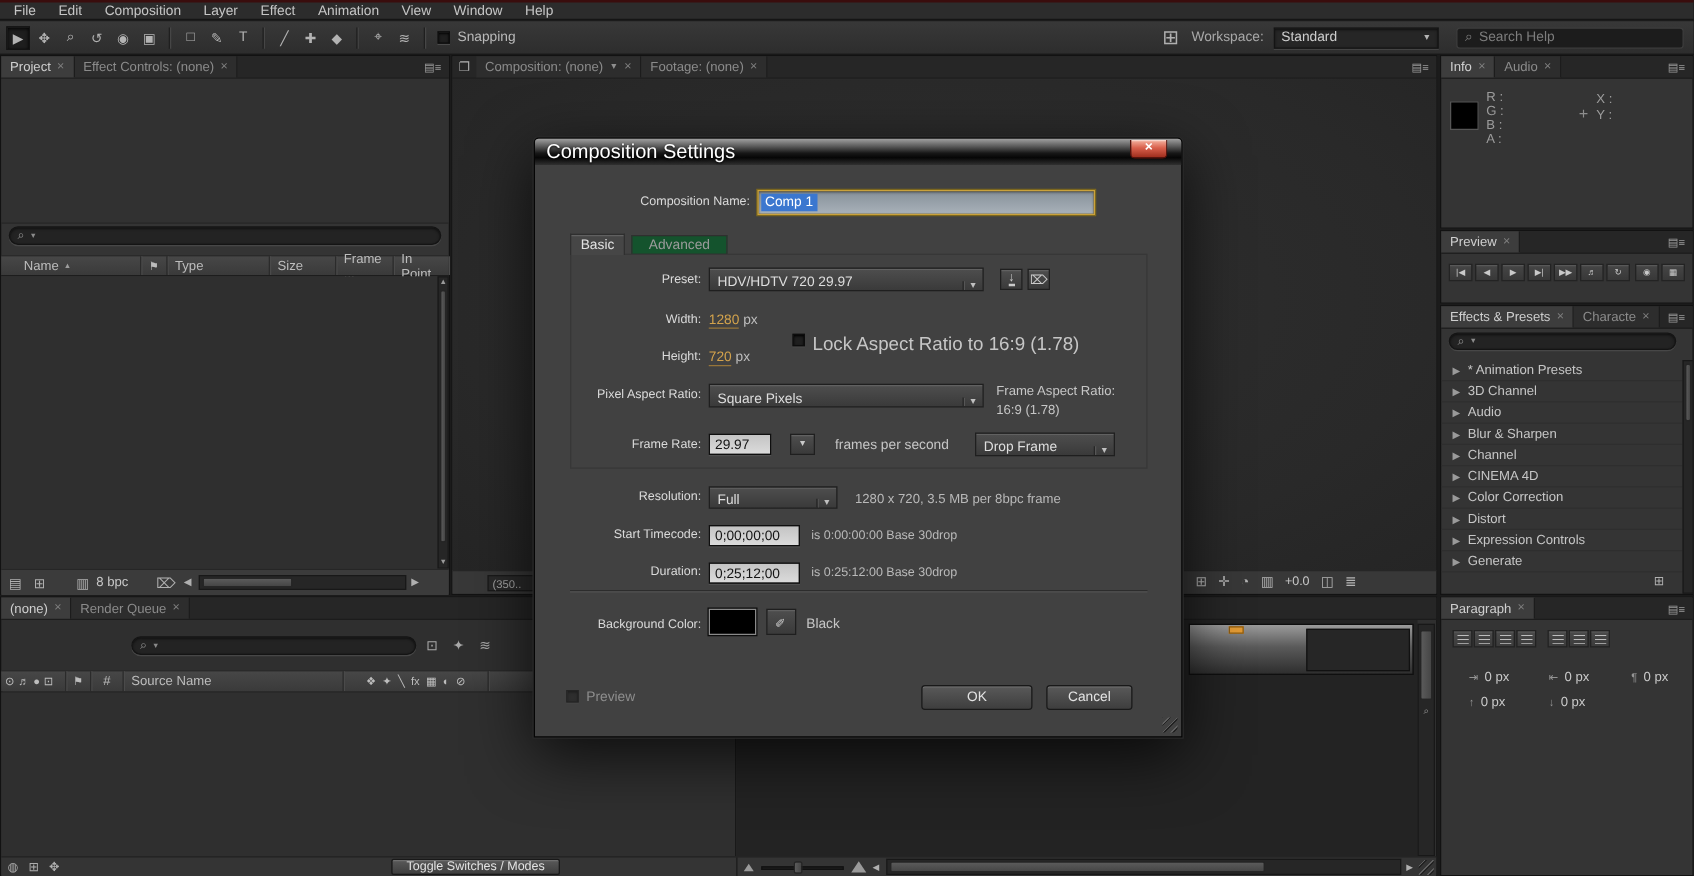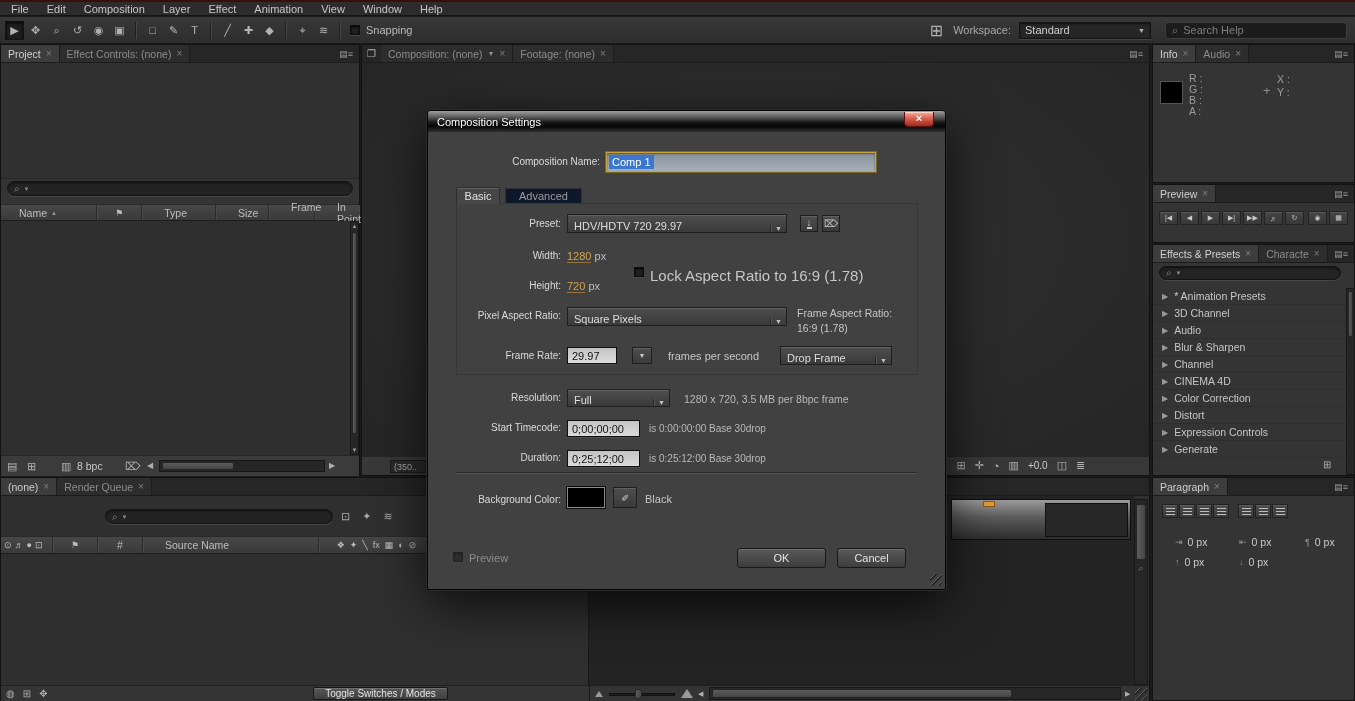--- a/index.html
+++ b/index.html
@@ -25,56 +25,56 @@
   
   .panel{position:absolute;background:#343434;border:1px solid #121212}
   .tabbar{position:absolute;left:0;top:0;width:100%;height:18px;background:#262626;border-bottom:1px solid #1c1c1c;display:flex;align-items:stretch}
   .tab{display:flex;align-items:center;gap:5px;padding:0 7px;background:#2d2d2d;border-right:1px solid #1c1c1c;font-size:10.5px;color:#8b8b8b;white-space:nowrap}
   .tab.active{background:#3d3d3d;color:#cfcfcf}
   .tab .x{color:#7f7f7f;font-size:10px}
   .tab .dn{color:#8f8f8f;font-size:7px}
   .pmenu{margin-left:auto;align-self:center;color:#9a9a9a;font-size:9px;padding:0 6px}
   .pill{display:flex;align-items:center;gap:4px;background:#232323;border:1px solid #141414;box-shadow:inset 0 1px 2px #0f0f0f,0 1px 0 #474747;border-radius:8px;color:#8a8a8a;font-size:10px;padding:0 6px}
   .colhdr{position:absolute;display:flex;background:linear-gradient(#474747,#3a3a3a);border-top:1px solid #2a2a2a;border-bottom:1px solid #1d1d1d;font-size:10.5px;color:#bdbdbd}
-  .col{display:flex;align-items:center;gap:4px;padding:0 22px;border-right:1px solid #2b2b2b;box-shadow:1px 0 0 #4a4a4a}
+  .col{display:flex;align-items:center;gap:4px;padding:0 6px;border-right:1px solid #2b2b2b;box-shadow:1px 0 0 #4a4a4a}
   .sb{position:absolute;background:#262626;border:1px solid #181818}
   .sbthumb{position:absolute;background:linear-gradient(90deg,#5b5b5b,#454545);border:1px solid #252525;border-radius:2px}
   .sbthumb.h{background:linear-gradient(#5b5b5b,#454545)}
   .sbarrow{position:absolute;left:0;width:100%;color:#9a9a9a;font-size:6px;text-align:center}
   .icon{color:#b0b0b0}
   .fxrow{display:flex;align-items:center;gap:6px;height:17px;padding-left:9px;border-bottom:1px solid #2e2e2e;font-size:10.5px;color:#c6c6c6}
   .tri{color:#9a9a9a;font-size:8px}
   .alignbtn{width:16px;height:14px;background:linear-gradient(#4b4b4b,#3b3b3b);border:1px solid #222;box-shadow:inset 0 1px 0 #5c5c5c;display:flex;align-items:center;justify-content:center;margin-right:1px}
   .bars{width:9px;height:7px;background:repeating-linear-gradient(to bottom,#bdbdbd 0 1px,transparent 1px 3px)}
   .pfield{position:absolute;display:flex;align-items:center;gap:5px;color:#c9c9c9;font-size:10.5px}
   .picon{color:#949494;font-size:9px}
   .tbtn{width:19px;height:14px;background:linear-gradient(#464646,#383838);border:1px solid #232323;box-shadow:inset 0 1px 0 #585858;color:#c9c9c9;font-size:7px;display:flex;align-items:center;justify-content:center;margin-right:2px}
   .minimap{position:absolute;background:linear-gradient(#9b9b9b,#5a5a5a 45%,#2e2e2e);border:1px solid #0f0f0f}
   .navtick{position:absolute;background:#e39b35;border:1px solid #8a5a10}
   .grip{position:absolute;width:12px;height:12px;background:repeating-linear-gradient(135deg,transparent 0 3px,#5f5f5f 3px 4px,#222 4px 5px)}
 
   
   .dialog{position:absolute;left:427px;top:110px;width:519px;height:480px;background:#414141;border:1px solid #050505;border-radius:4px 4px 0 0;box-shadow:0 0 0 1px #2a2a2a,0 14px 50px rgba(0,0,0,.75)}
-  .dlg-title{height:21px;border-radius:3px 3px 0 0;background:linear-gradient(180deg,#a0a0a0 0%,#5c5c5c 28%,#171717 55%,#060606 72%,#303030 100%);display:flex;align-items:center;color:#fff;font-size:11px;padding-left:9px;text-shadow:0 1px 2px #000}
+  .dlg-title{height:21px;border-radius:3px 3px 0 0;background:linear-gradient(180deg,#a0a0a0 0%,#5c5c5c 28%,#171717 55%,#060606 72%,#303030 100%);display:flex;align-items:center;color:#fff;font-size:16px;padding-left:9px;text-shadow:0 1px 2px #000}
   .dlg-close{position:absolute;top:1px;right:11px;width:30px;height:15px;background:linear-gradient(#f5b3a0,#d9604c 45%,#9d2c1c);border:1px solid #58110a;border-top:none;border-radius:0 0 4px 4px;color:#fff;font-size:11px;font-weight:bold;text-align:center;line-height:13px;box-shadow:inset 0 1px 0 rgba(255,255,255,.45)}
   .dlabel{position:absolute;font-size:10px;color:#dadada;text-align:right;white-space:nowrap}
   .dtext{position:absolute;font-size:11px;color:#c6c6c6;white-space:nowrap}
   .dsmall{position:absolute;font-size:10px;color:#b9b9b9;white-space:nowrap}
   .dd2{position:absolute;display:flex;align-items:flex-end;background:linear-gradient(#4e4e4e,#3a3a3a);border:1px solid #1f1f1f;box-shadow:inset 0 1px 0 #616161;color:#dedede;font-size:11px}
   .dd2 .txt{flex:1;display:flex;align-items:center;padding:0 6px;overflow:hidden;white-space:nowrap}
   .dd2 .arw{width:16px;display:flex;align-items:center;justify-content:center;font-size:7px;color:#c0c0c0;border-left:1px solid #262626;box-shadow:inset 1px 0 0 #565656}
   .lfield{position:absolute;background:linear-gradient(#c4c4c4,#dbdbdb);border:1px solid #0f0f0f;box-shadow:0 1px 0 #505050;color:#141414;font-size:11px;display:flex;align-items:center;padding:0 4px}
   .iconbtn{position:absolute;display:flex;align-items:center;justify-content:center;background:linear-gradient(#4e4e4e,#3a3a3a);border:1px solid #1f1f1f;box-shadow:inset 0 1px 0 #616161;color:#c9c9c9;font-size:10px}
   .btn{position:absolute;display:flex;align-items:center;justify-content:center;background:linear-gradient(#595959,#3e3e3e);border:1px solid #191919;border-radius:3px;box-shadow:inset 0 1px 0 #6f6f6f;color:#e3e3e3;font-size:11px}
   .hot{color:#d2a24c;border-bottom:1px solid #96753a}
   .etch{position:absolute;border-top:1px solid #2c2c2c;border-bottom:1px solid #525252;height:2px}
   .groupbox{position:absolute;border:1px solid #373737}
   .dtab{position:absolute;display:flex;align-items:center;justify-content:center;font-size:11px;border:1px solid #2f2f2f}
   .dtab.active{background:#464646;color:#e2e2e2;border-bottom:none;box-shadow:inset 0 1px 0 #606060;z-index:2}
-  .dtab.inactive{background:#0f172a;color:#9b9b9b}
+  .dtab.inactive{background:#14532d;color:#9b9b9b}
   .namefield{position:absolute;display:flex;align-items:center;background:linear-gradient(#87919a,#a8b1b9);border:1px solid #caa23c;box-shadow:0 0 0 1px #7c671f,inset 0 1px 2px rgba(0,0,0,.45);padding:0 2px}
   .namesel{background:#3b77cf;color:#fff;font-size:11px;padding:1px 3px;white-space:nowrap}
   .swatch{position:absolute;background:#000;border:1px solid #8a8a8a;box-shadow:0 0 0 1px #0c0c0c}
 </style>
 </head>
 <body>
 
 <div class="screen">
 
   <div class="menubar">

